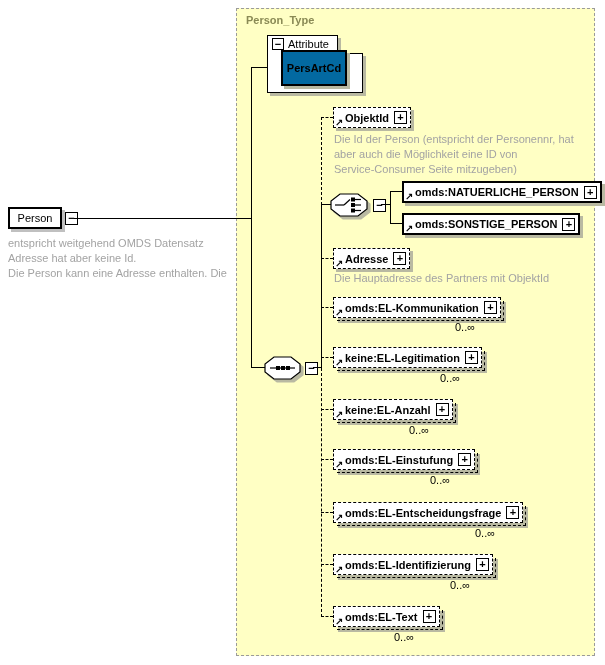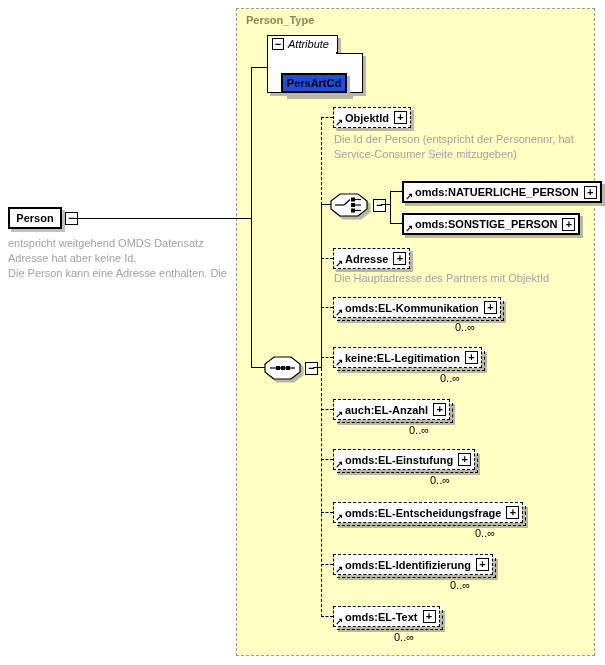--- a/index.html
+++ b/index.html
@@ -37,32 +37,32 @@
 
   
   .ann{position:absolute;color:#A3A3A3;line-height:15px;}
 
   
   .card{position:absolute;color:#000;font-size:11px;}
 
   
   .rootbox{position:absolute;left:8px;top:207px;width:54px;height:22px;background:#fff;
            border:2px solid #000;box-sizing:border-box;display:flex;align-items:center;justify-content:center;
-           font-weight:bold;box-shadow:3px 3px 0 #c0c0c0;}
+           font-weight:normal;box-shadow:3px 3px 0 #c0c0c0;}
 
   
   .attr-group{position:absolute;left:267px;top:35px;width:96px;height:58px;
               filter:drop-shadow(3px 3px 0 #b9b9a2);}
   .attr-tab{position:absolute;left:0;top:0;width:71px;height:18px;background:#fff;border:1px solid #000;
             box-sizing:border-box;display:flex;align-items:center;padding-left:3px;}
   .attr-body{position:absolute;left:0;top:18px;width:96px;height:40px;background:#fff;border:1px solid #000;box-sizing:border-box;}
   .attr-seam{position:absolute;left:1px;top:17px;width:68px;height:2px;background:#fff;}
   .attr-tab .toggle{margin:0 4px 0 1px;width:12px;height:12px;}
-  .attr-label{font-style:italic;}
-  .attrbox{position:absolute;left:14px;top:38px;width:66px;height:20px;background:#1d4ed8;border:2px solid #000;
+  .attr-label{}
+  .attrbox{position:absolute;left:14px;top:15px;width:66px;height:36px;background:#0369a1;border:2px solid #000;
            box-sizing:border-box;display:flex;align-items:center;justify-content:center;font-weight:bold;
            box-shadow:3px 3px 0 #b9b9a2;}
 
   
   .comp{position:absolute;filter:drop-shadow(3px 3px 0 #b9b9a2);}
 </style>
 </head>
 <body>
 
 <div id="screen">
@@ -122,20 +122,21 @@
   <div class="dlh" style="left:321px;top:564px;width:12px;"></div>
   <div class="dlh" style="left:321px;top:616px;width:12px;"></div>
 
   <div class="ebox opt" style="left:333px;top:107px;">
     <span class="ref">↗</span>
     <span class="ename">ObjektId</span>
     <span class="toggle">+</span>
   </div>
   <div class="ann" style="left:334px;top:132px;">
     <div>Die Id der Person (entspricht der Personennr, hat</div>
+    <div>aber auch die Möglichkeit eine ID von</div>
     <div>Service-Consumer Seite mitzugeben)</div>
   </div>
 
   <svg class="comp" style="left:330px;top:193px;" width="38" height="24" viewBox="0 0 38 24">
     <path d="M10 1 L28 1 L37 8 L37 16 L28 23 L10 23 L1 16 L1 8 Z" fill="#fff" stroke="#000" stroke-width="1.2"></path>
     <line x1="5" y1="12" x2="14" y2="12" stroke="#000" stroke-width="1.2"></line>
     <line x1="14" y1="12" x2="20" y2="6.5" stroke="#000" stroke-width="1.2"></line>
     <rect x="21" y="4.5" width="4" height="4" fill="#000"></rect>
     <rect x="21" y="10" width="4" height="4" fill="#000"></rect>
     <rect x="21" y="15.5" width="4" height="4" fill="#000"></rect>
@@ -178,21 +179,21 @@
 
   <div class="ebox opt multi" style="left:333px;top:347px;">
     <span class="ref">↗</span>
     <span class="ename">keine:EL-Legitimation</span>
     <span class="toggle">+</span>
   </div>
   <div class="card" style="left:440px;top:372px;">0..∞</div>
 
   <div class="ebox opt multi" style="left:333px;top:399px;">
     <span class="ref">↗</span>
-    <span class="ename">auch:EL-Anzahl</span>
+    <span class="ename">keine:EL-Anzahl</span>
     <span class="toggle">+</span>
   </div>
   <div class="card" style="left:409px;top:424px;">0..∞</div>
 
   <div class="ebox opt multi" style="left:333px;top:449px;">
     <span class="ref">↗</span>
     <span class="ename">omds:EL-Einstufung</span>
     <span class="toggle">+</span>
   </div>
   <div class="card" style="left:430px;top:474px;">0..∞</div>

